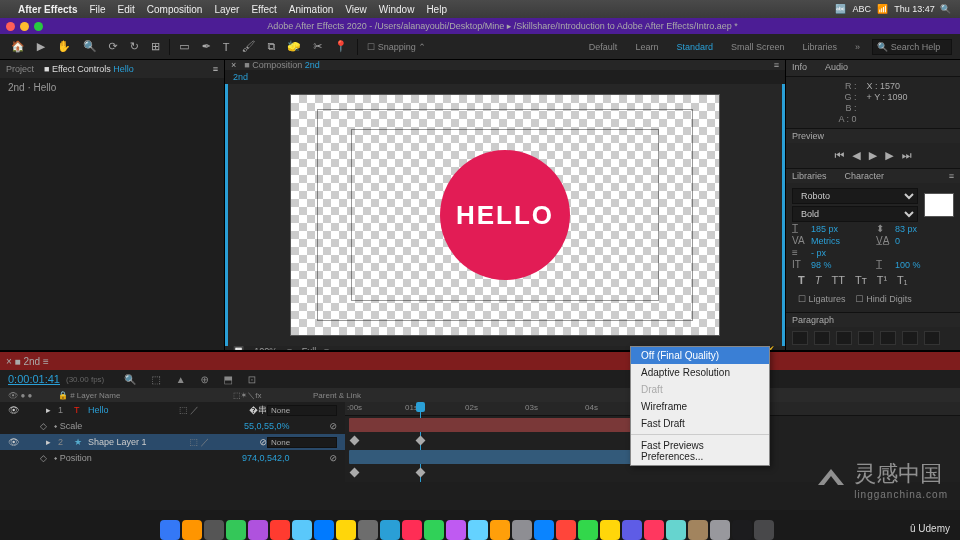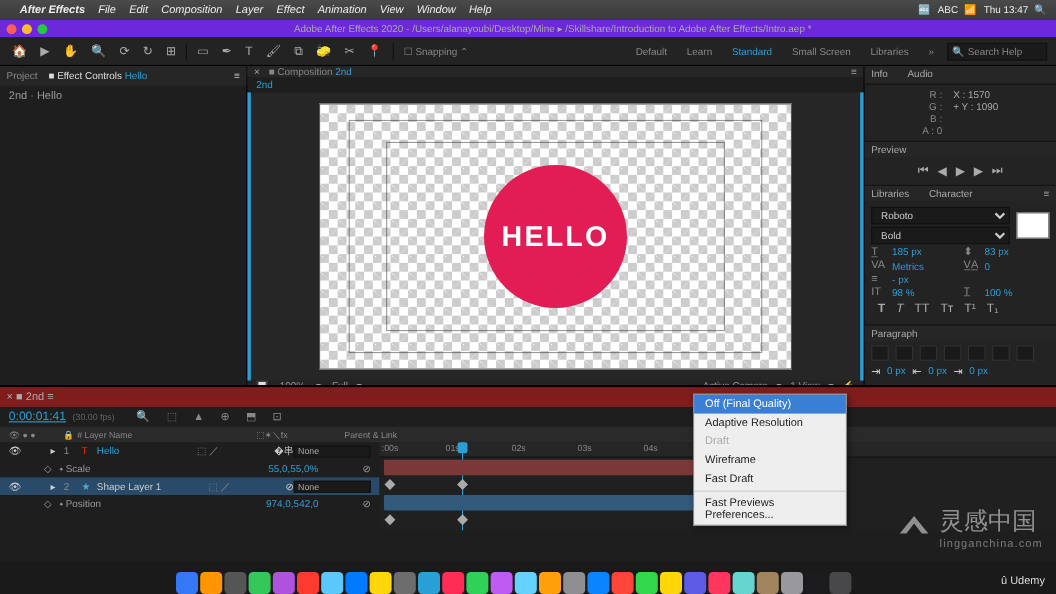--- a/index.html
+++ b/index.html
@@ -1,22 +1,22 @@
 <!DOCTYPE html>
 <html><head>
 <meta charset="utf-8">
 <style>
   * { box-sizing: border-box; margin: 0; padding: 0; font-family: -apple-system, "Helvetica Neue", Arial, sans-serif; }
   body { width: 960px; height: 540px; background: #1a1a1a; color: #ccc; font-size: 10px; overflow: hidden; position: relative; }
   .mac-menubar { height: 18px; background: linear-gradient(#4a4a4a,#3a3a3a); display: flex; align-items: center; padding: 0 8px; color: #eee; }
   .mac-menubar .apple { font-size: 12px; margin-right: 10px; }
-  .mac-menubar .mi { margin-right: 12px; font-style: italic; }
+  .mac-menubar .mi { margin-right: 12px; }
   .mac-menubar .spacer { flex: 1; }
   .mac-menubar .ri { margin-left: 6px; font-size: 9px; }
-  .titlebar { height: 16px; background: #6d28d9; display: flex; align-items: center; padding: 0 6px; color: #aaa; font-size: 9px; }
+  .titlebar { height: 16px; background: #4c1d95; display: flex; align-items: center; padding: 0 6px; color: #aaa; font-size: 9px; }
   .traffic { display: flex; gap: 5px; margin-right: 8px; }
   .traffic span { width: 9px; height: 9px; border-radius: 50%; display: inline-block; }
   .tl-r { background: #ff5f57; } .tl-y { background: #febc2e; } .tl-g { background: #28c840; }
   .toolbar { height: 26px; background: #232323; display: flex; align-items: center; padding: 0 8px; gap: 6px; border-bottom: 1px solid #000; }
   .toolbar .tb { color: #aaa; font-size: 11px; padding: 2px 3px; }
   .toolbar .sep { width: 1px; height: 16px; background: #111; }
   .toolbar .tab { color: #888; font-size: 9px; padding: 0 6px; }
   .toolbar .tab.active { color: #2a9fd6; }
   .appbody { display: flex; height: 290px; }
   .leftpanel { width: 225px; background: #1e1e1e; border-right: 1px solid #000; }
@@ -89,21 +89,21 @@
   .tl-right { flex: 1; position: relative; background: #202020; }
   .ruler { height: 14px; background: #262626; display: flex; font-size: 8px; color: #888; position: relative; border-bottom: 1px solid #111;}
   .ruler .tick { position: absolute; top: 1px; }
   .playhead { position: absolute; top: 0; bottom: 0; width: 1px; background: #2a9fd6; }
   .playhead::before { content: ""; position: absolute; top: 0; left: -4px; width: 9px; height: 10px; background: #2a9fd6; border-radius: 2px; }
   .bar { position: absolute; height: 14px; border-radius: 1px; }
   .kf { position: absolute; width: 7px; height: 7px; background: #aaa; transform: rotate(45deg); }
   .tl-footer { height: 16px; background: #262626; display: flex; align-items: center; padding: 0 8px; font-size: 9px; color: #888; }
   .tl-footer .tf { margin-right: 10px; }
 
-  .context-menu { position: absolute; left: 630px; top: 346px; width: 140px; background: #eee; border: 1px solid #888; box-shadow: 2px 2px 6px rgba(0,0,0,.4); font-size: 10px; color: #222; z-index: 50; margin-top: 12px; }
+  .context-menu { position: absolute; left: 630px; top: 346px; width: 140px; background: #eee; border: 1px solid #888; box-shadow: 2px 2px 6px rgba(0,0,0,.4); font-size: 10px; color: #222; z-index: 50; }
   .context-menu .cm-item { padding: 3px 10px; }
   .context-menu .cm-item.sel { background: #3a7fd5; color: #fff; }
   .context-menu .cm-item.disabled { color: #aaa; }
   .context-menu .cm-sep { height: 1px; background: #ccc; margin: 2px 0; }
 
   .watermark { position: absolute; right: 12px; bottom: 40px; color: rgba(255,255,255,.5); font-size: 22px; display: flex; align-items: center; gap: 6px; }
   .watermark .sub { font-size: 10px; display: block; color: rgba(255,255,255,.4); letter-spacing: 1px; }
   .udemy { position: absolute; right: 10px; bottom: 6px; color: #ddd; font-size: 10px; }
   .dock { position: absolute; left: 160px; bottom: 0; height: 28px; display: flex; gap: 2px; align-items: flex-end; }
   .dock .di { width: 20px; height: 20px; border-radius: 4px; }
@@ -159,21 +159,21 @@
   <span class="tb">📍</span>
   <span class="sep"></span>
   <span class="tb" style="font-size:9px;color:#888">☐ <span>Snapping</span> ⌃</span>
   <span class="spacer" style="flex:1"></span>
   <span class="tab">Default</span>
   <span class="tab">Learn</span>
   <span class="tab active">Standard</span>
   <span class="tab">Small Screen</span>
   <span class="tab">Libraries</span>
   <span class="tab">»</span>
-  <div class="search" style="width:91px;margin:0" placeholder="Search Help">🔍 <span>Search Help</span></div>
+  <div class="search" style="width:80px;margin:0" placeholder="Search Help">🔍 <span>Search Help</span></div>
 </div>
 
 <div class="appbody">
 
   <div class="leftpanel">
     <div class="panel-tabs">
       <span class="pt">Project</span>
       <span class="pt active">■ Effect Controls <span class="hl">Hello</span></span>
       <span style="flex:1"></span>
         <span>≡</span>
@@ -289,20 +289,24 @@
             <span class="val">100 %</span>
           </div>
       </div>
       <div class="stylerow">
         <span style="font-weight:700">T</span>
         <span style="font-style:italic">T</span>
         <span>TT</span>
         <span>Tᴛ</span>
         <span>T¹</span>
         <span>T₁</span>
+      </div>
+      <div class="checks">
+        <label>☐ <span>Ligatures</span></label>
+        <label>☐ <span>Hindi Digits</span></label>
       </div>
     </div>
     <div class="row tabrow">
         <span class="rt">Paragraph</span>
       </div>
     <div class="paragraph">
       <div class="arow">
         <div class="abtn"></div>
         <div class="abtn"></div>
         <div class="abtn"></div>

